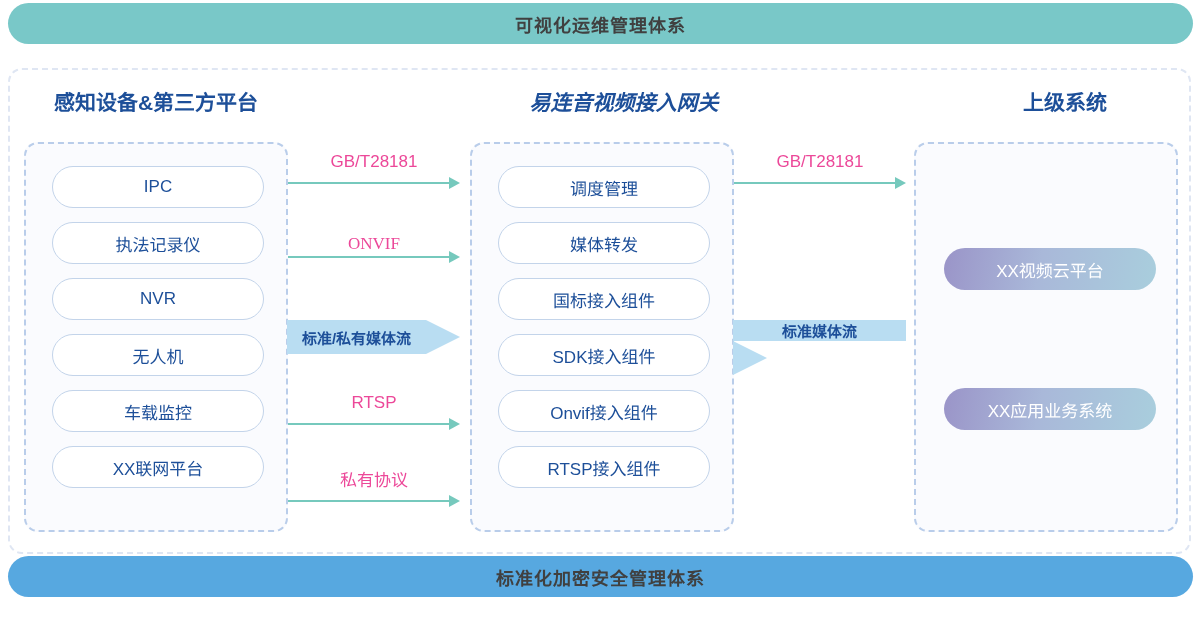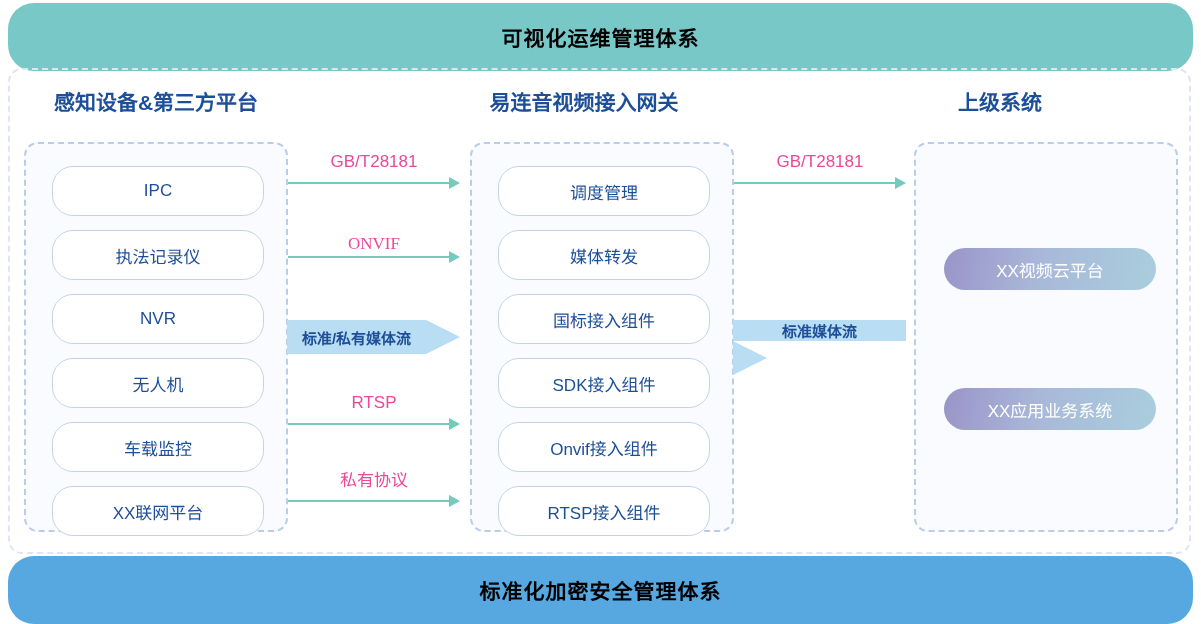--- a/index.html
+++ b/index.html
@@ -18,27 +18,27 @@
     height: 624px;
     background: #ffffff;
     overflow: hidden;
   }
 
   
   .banner {
     position: absolute;
     left: 8px;
     width: 1185px;
-    height: 68px;
+    height: 41px;
     border-radius: 26px;
     display: flex;
     align-items: center;
     justify-content: center;
-    color: #000000;
-    font-size: 21px;
+    color: #404040;
+    font-size: 18px;
     font-weight: bold;
     letter-spacing: 1px;
   }
   #banner-top {
     top: 3px;
     background: #79c8c8;
   }
   #banner-bottom {
     top: 556px;
     background: #57a8e0;
@@ -59,22 +59,22 @@
   
   .col-title {
     position: absolute;
     font-size: 21px;
     font-weight: bold;
     color: #1d4f99;
     text-align: center;
     white-space: nowrap;
   }
   #title-left   { left: 24px;  top: 86px; width: 264px; }
-  #title-middle { left: 452px; top: 86px; width: 264px; }
-  #title-right  { left: 868px; top: 86px; width: 264px; font-family: Liberation Serif, serif; }
+  #title-middle { left: 492px; top: 86px; width: 264px; font-style: italic; }
+  #title-right  { left: 933px; top: 86px; width: 264px; font-family: Liberation Serif, serif; }
 
   
   .panel {
     position: absolute;
     box-sizing: border-box;
     border: 2px dashed #b9cdea;
     border-radius: 14px;
     background: #fafbfe;
     top: 142px;
     height: 390px;
@@ -89,21 +89,21 @@
     position: absolute;
     left: 26px;
     top: 22px;
     width: 212px;
     display: flex;
     flex-direction: column;
     gap: 14px;
   }
   .pill {
     box-sizing: border-box;
-    height: 50px;
+    height: 42px;
     border: 1.5px solid #c3d4ea;
     border-radius: 21px;
     background: #ffffff;
     color: #1d4f99;
     font-size: 17px;
     display: flex;
     align-items: center;
     justify-content: center;
     white-space: nowrap;
   }

